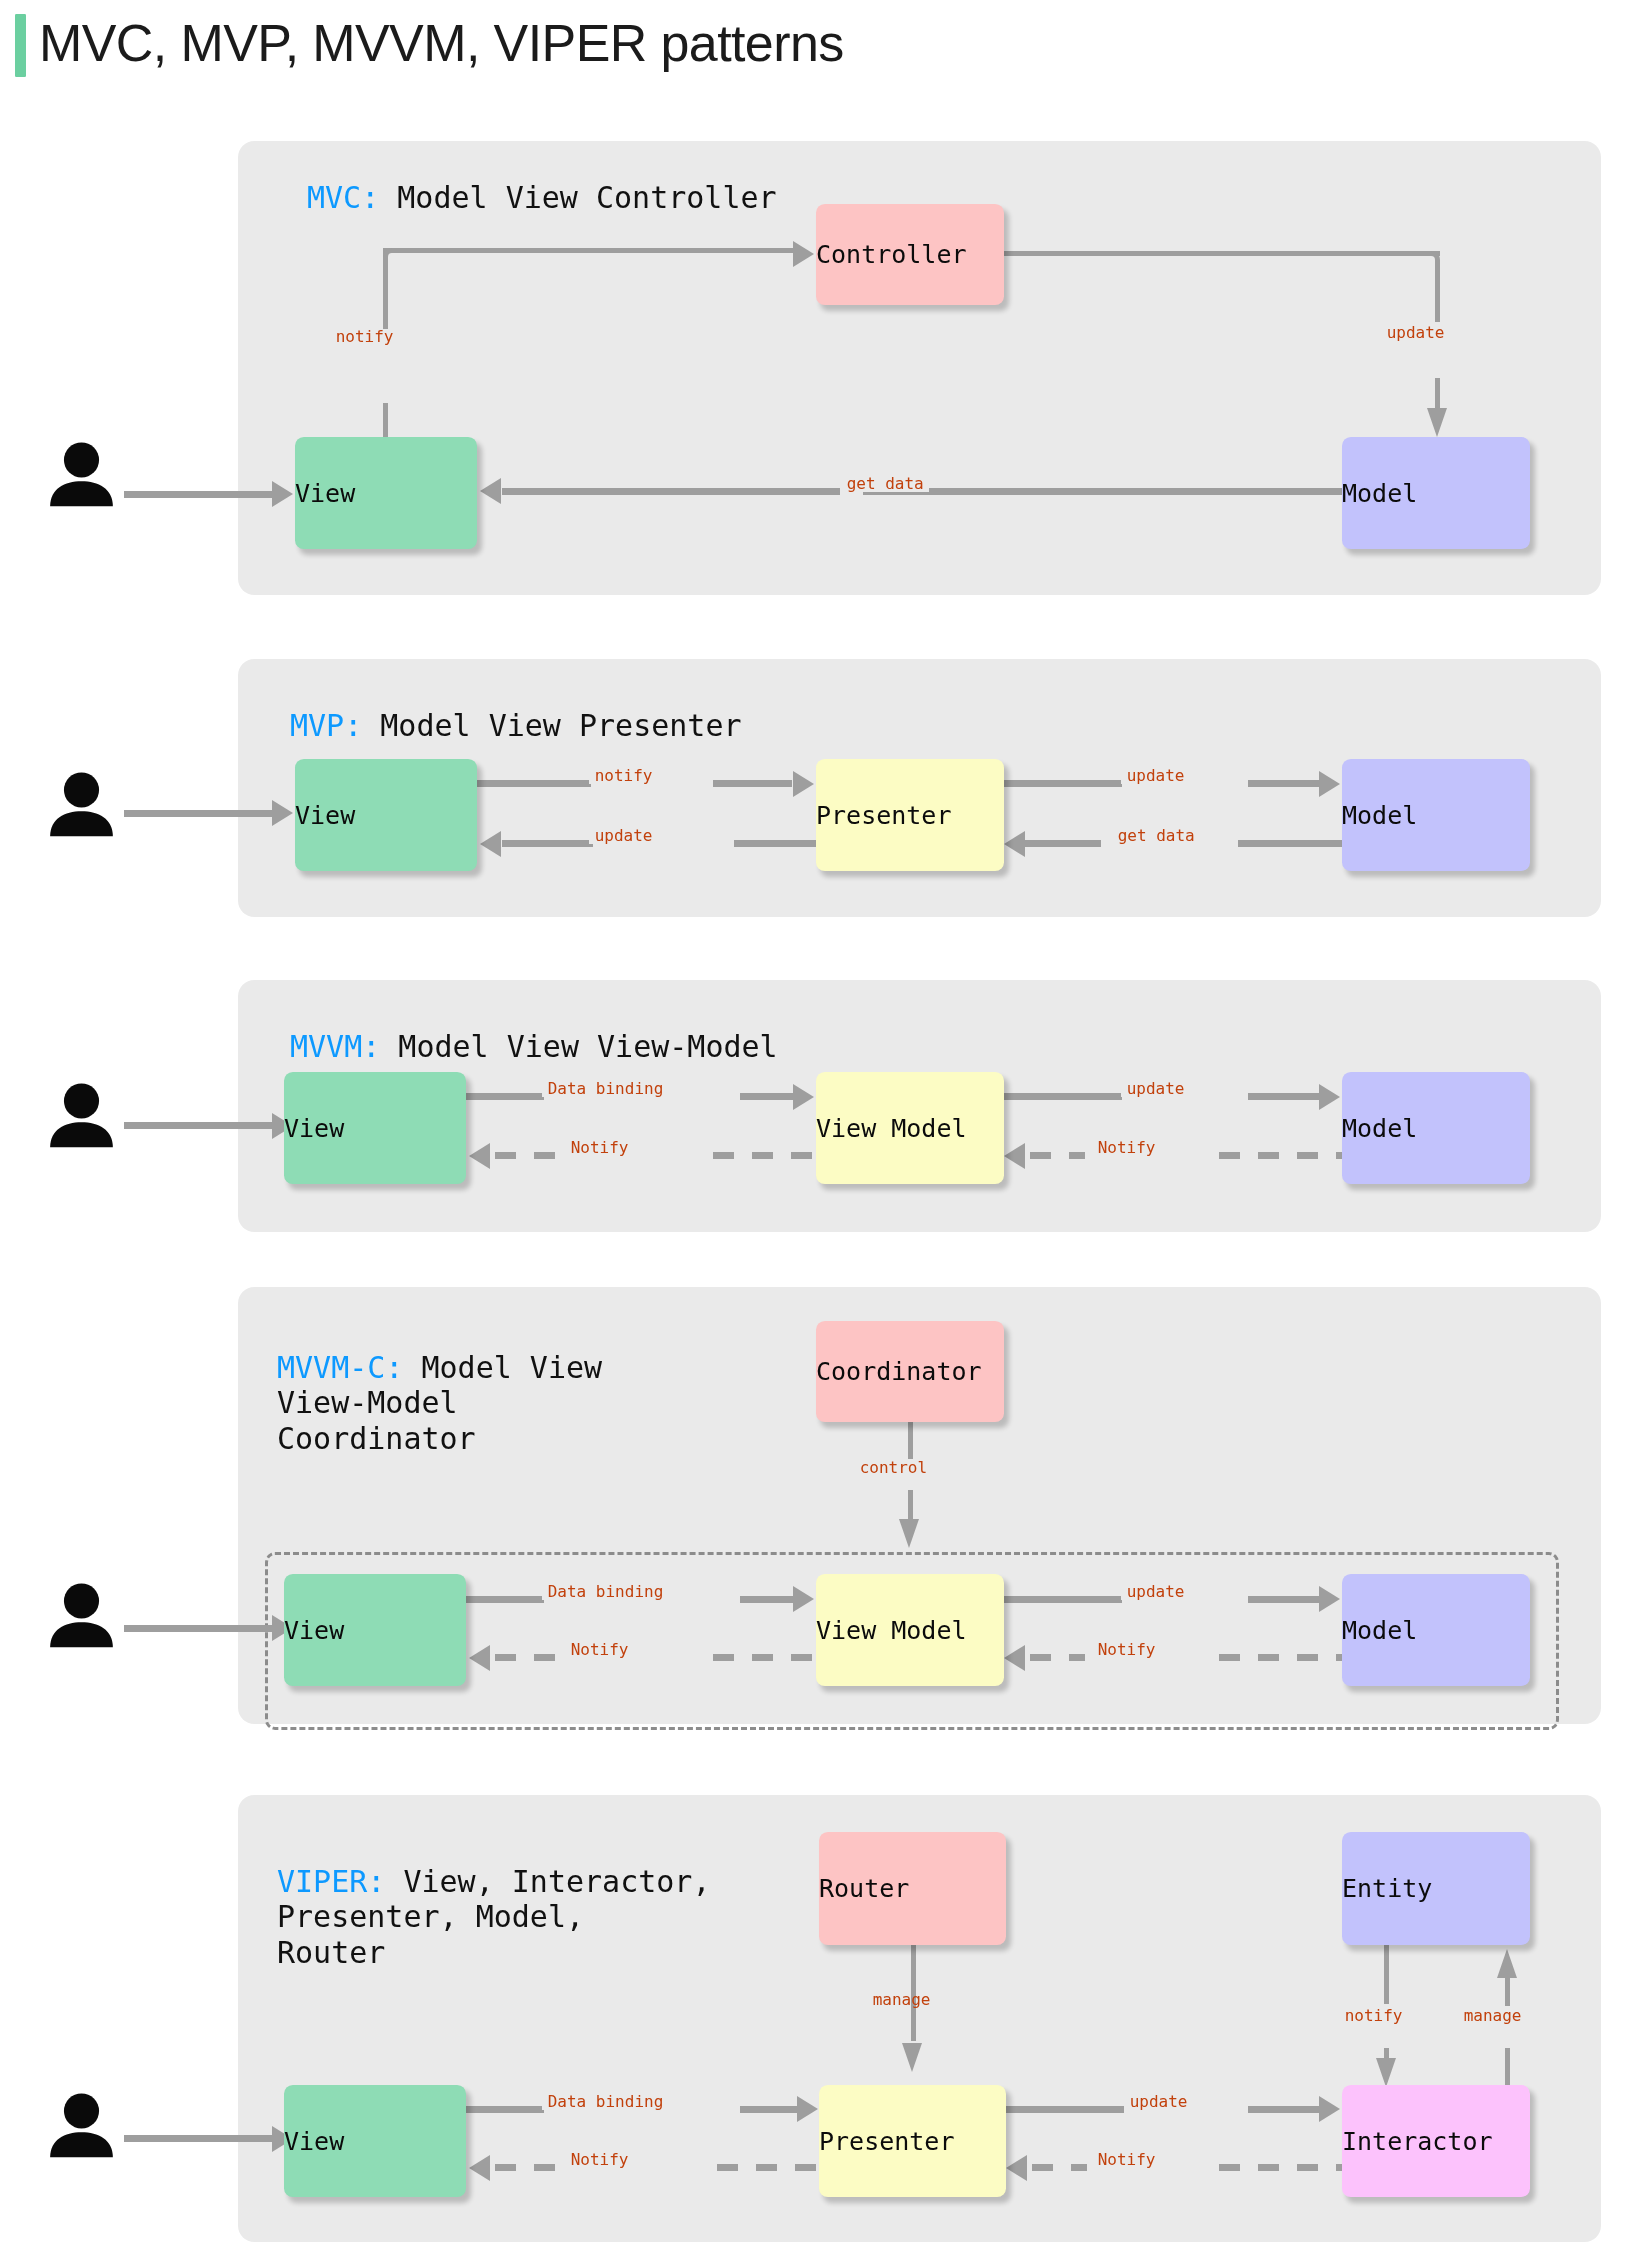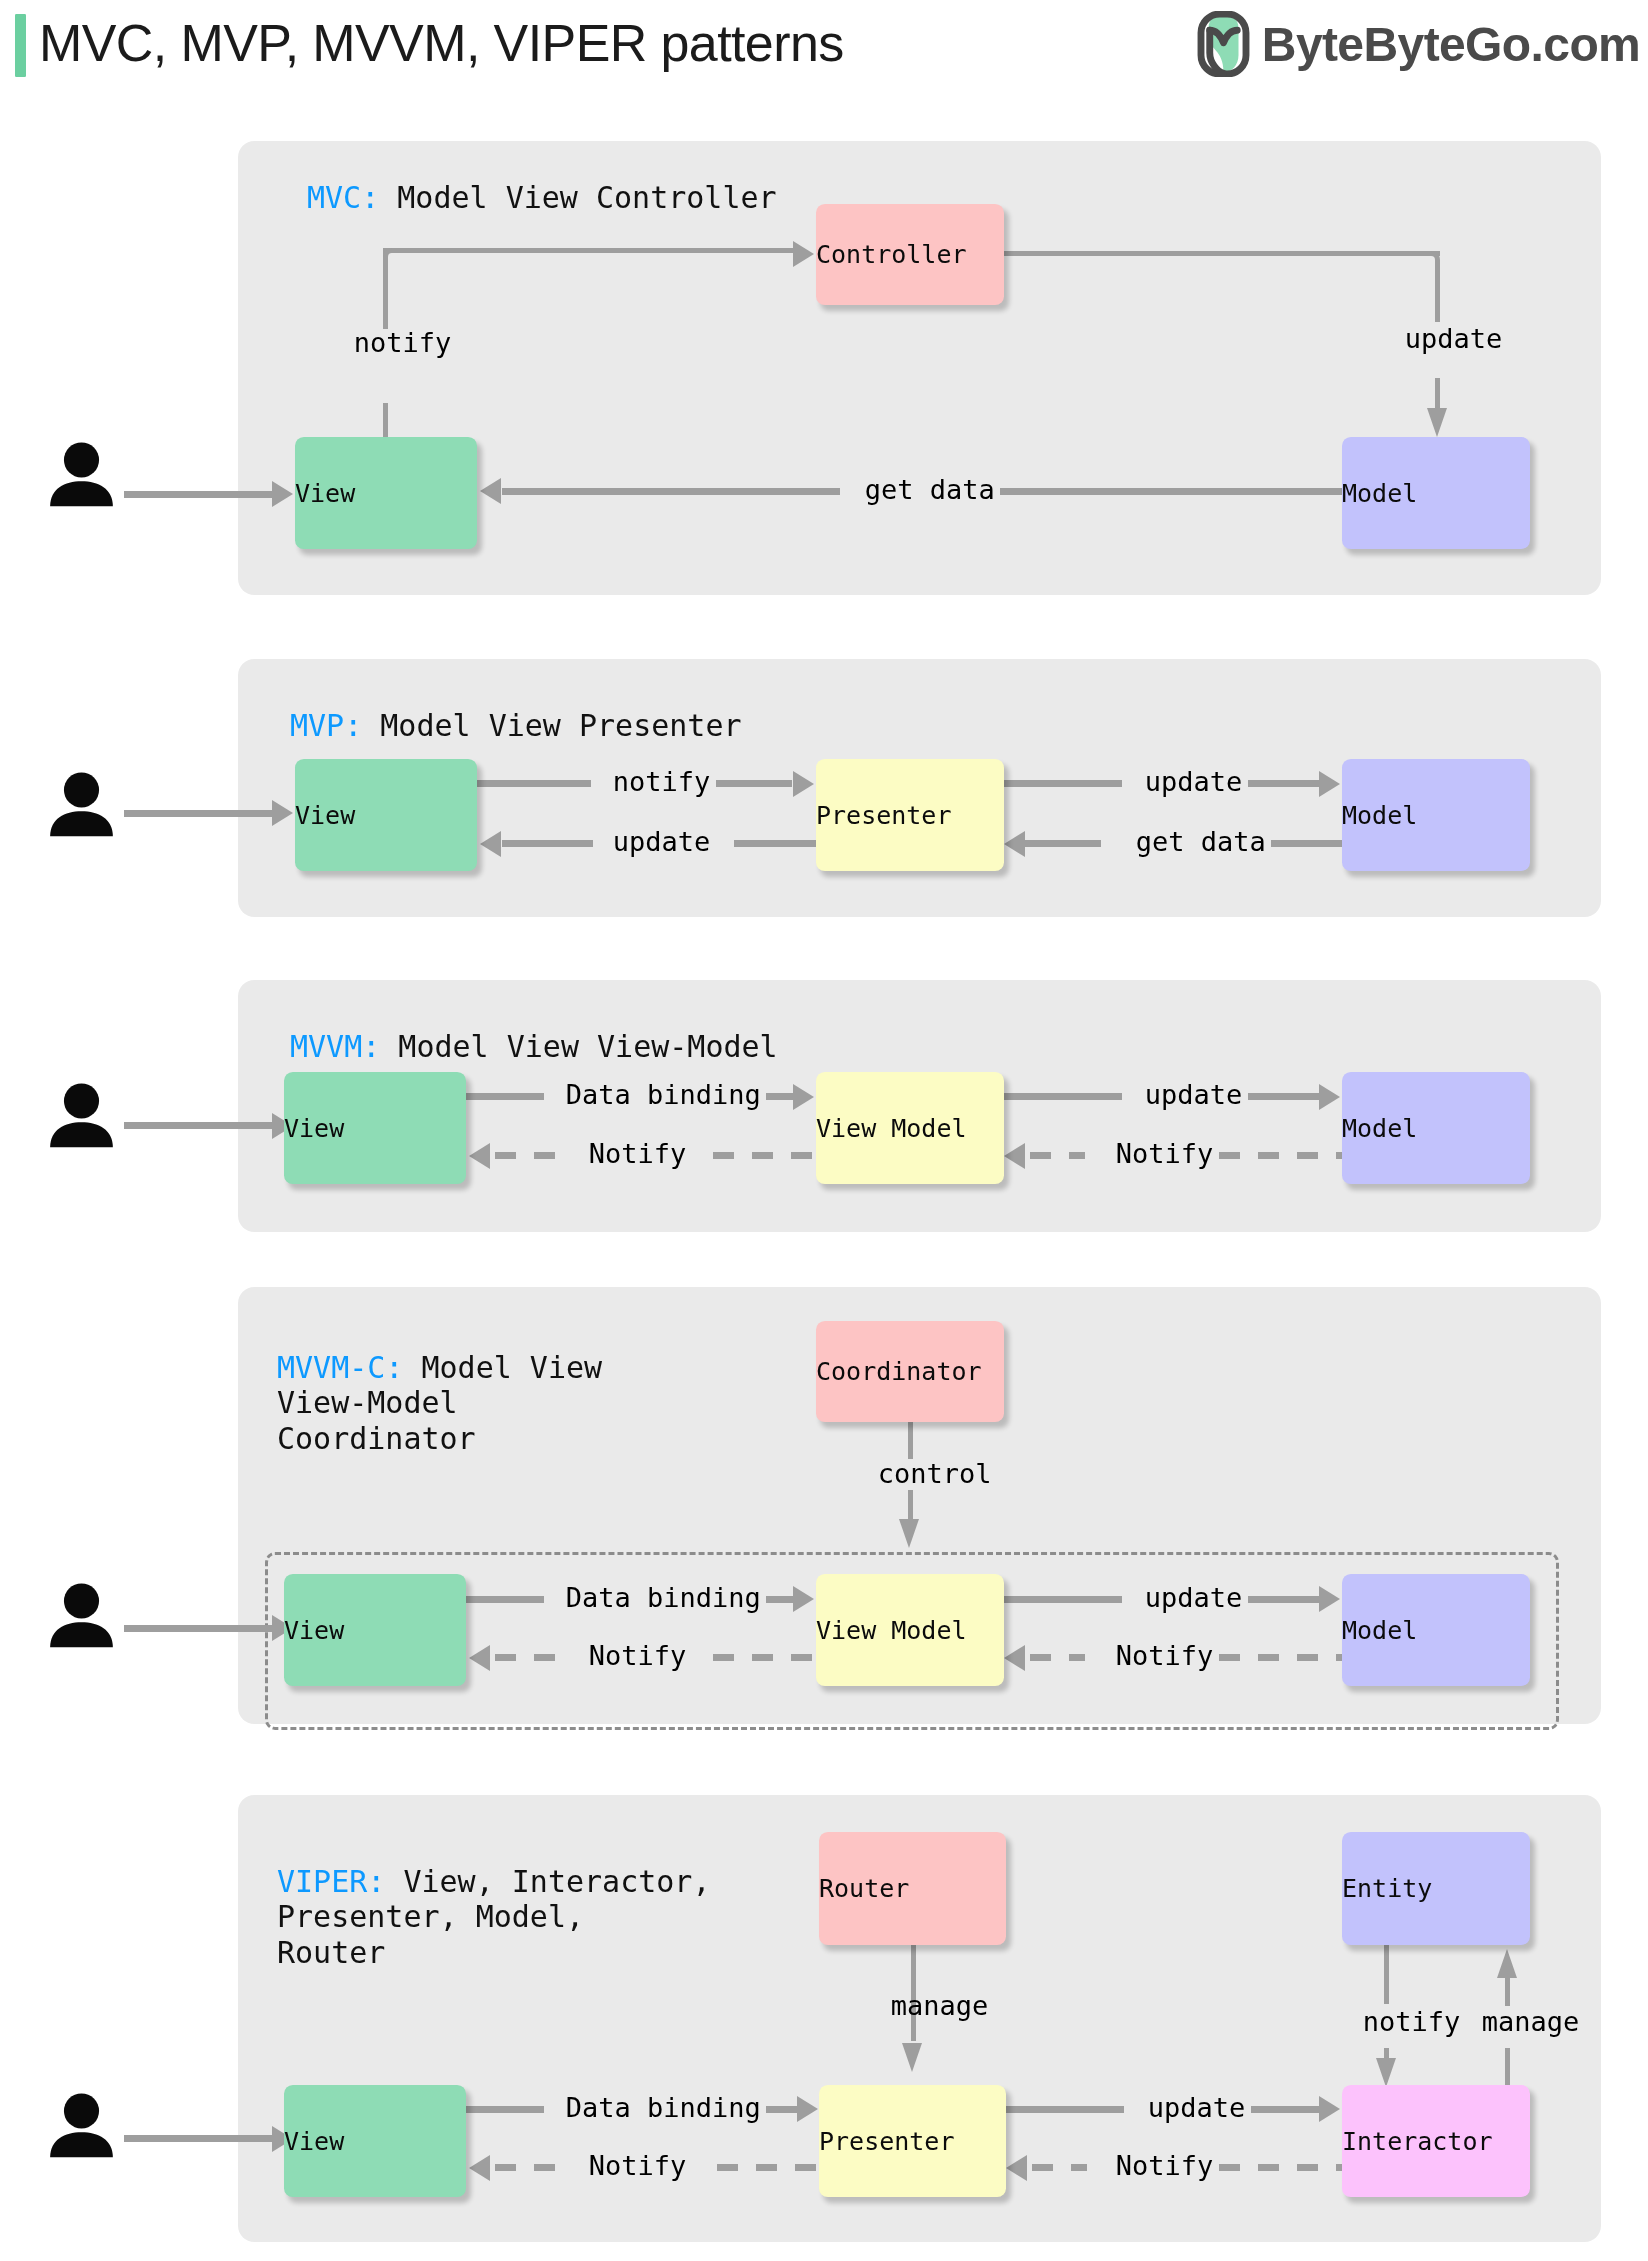--- a/index.html
+++ b/index.html
@@ -74,49 +74,39 @@
   .arrow.down  { border-left: 13.2px solid transparent; border-right: 13.2px solid transparent; border-top: 26.5px solid #9E9E9E; }
   .arrow.up    { border-left: 13.2px solid transparent; border-right: 13.2px solid transparent; border-bottom: 26.5px solid #9E9E9E; }
 
   
   .seg.thin.h { height: 5px; }
   .seg.thin.v { width: 5px; }
   .arrow.thin.down { border-left: 10.7px solid transparent; border-right: 10.7px solid transparent; border-top: 29px solid #9E9E9E; }
   .arrow.thin.up   { border-left: 10.7px solid transparent; border-right: 10.7px solid transparent; border-bottom: 29px solid #9E9E9E; }
 
   .edge-label {
-    position: absolute; font-size: 27px; color: #000000;
+    position: absolute; font-size: 16px; color: #c2410c;
     background: #EAEAEA; padding: 0 5.7px; white-space: nowrap; z-index: 5;
     line-height: 1.0;
-    margin-left: 18px;
   }
   .edge-label.nobg { background: transparent; }
 
   
   .dash-group {
     position: absolute; border: 3.2px dashed #8C8C8C; border-radius: 10px; z-index: 1;
   }
 </style>
 </head>
 <body>
 
 <div id="root">
 
   <div class="header">
     <div class="accent-bar"></div>
     <div class="page-title">MVC, MVP, MVVM, VIPER patterns</div>
-    <div class="brand">
-      <svg class="brand-mark" viewBox="0 0 88 104">
-        <path d="M44 97 C44 60 20 62 20 38 L20 26 C20 12 31 4 44 4 C57 4 68 12 68 26 L68 70 C68 86 57 97 44 97 Z" fill="#8EDCB5"></path>
-        <rect x="8" y="4" width="72" height="96" rx="30" fill="none" stroke="#4a4a4a" stroke-width="11"></rect>
-        <path d="M22 30 C34 30 40 40 44 50 C48 40 54 30 66 30" fill="none" stroke="#4a4a4a" stroke-width="11" stroke-linecap="round" stroke-linejoin="round"></path>
-        <path d="M22 30 L22 66 C22 82 34 96 44 99" fill="none" stroke="#4a4a4a" stroke-width="11" stroke-linecap="round"></path>
-      </svg>
-      <div class="brand-text">ByteByteGo.com</div>
-    </div>
   </div>
 
   <div class="panel" style="left:238px; top:141px; width:1363px; height:454px;">
     <div class="panel-label" style="left:69px; top:39px;"><span class="kw">MVC:</span><span> Model View Controller</span></div>
   </div>
 
   <svg class="user-icon" style="left:47px; top:441px;" viewBox="0 0 110 108">
     <circle cx="55" cy="30" r="28" fill="#0a0a0a"></circle>
     <path d="M5 104 C5 76 28 64 55 64 C82 64 105 76 105 104 Z" fill="#0a0a0a"></path>
   </svg>

